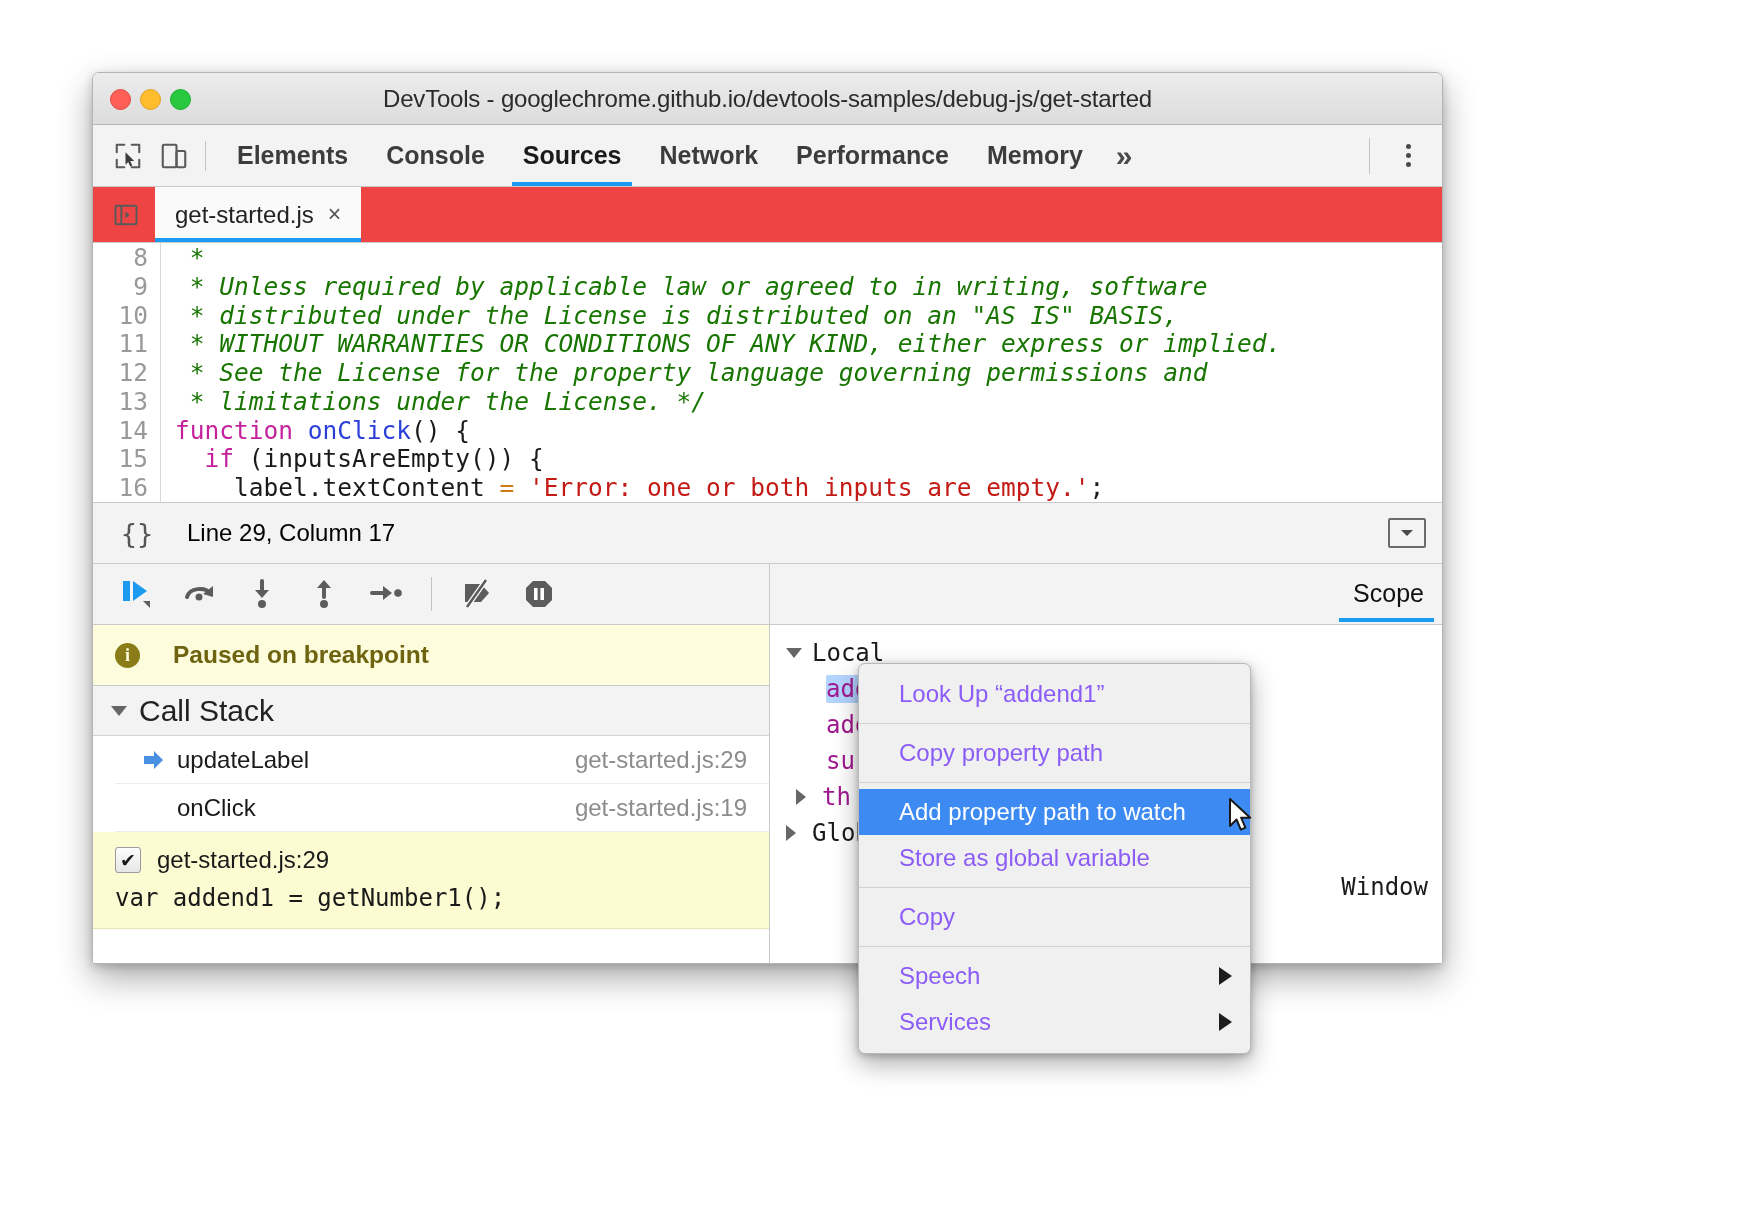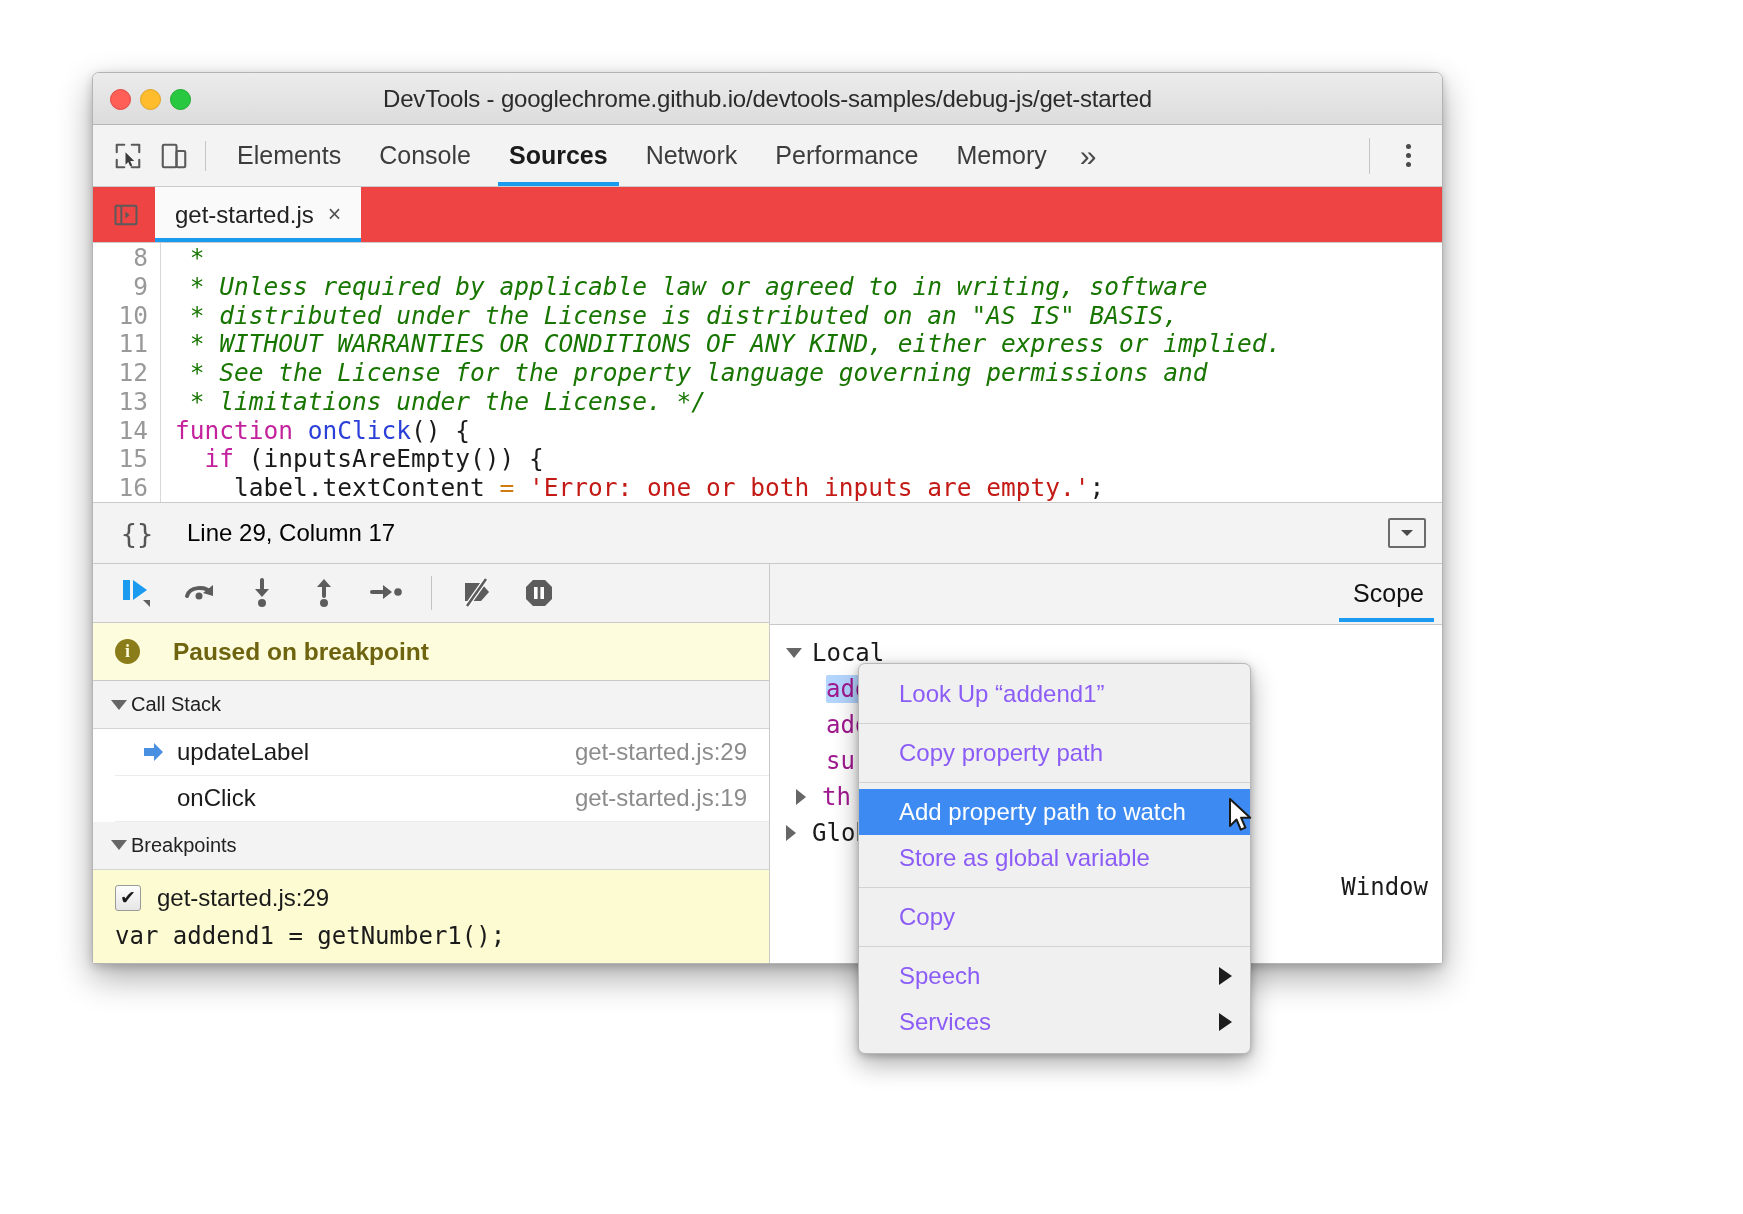--- a/index.html
+++ b/index.html
@@ -96,20 +96,21 @@
   }
 
   .tab {
     font-size: 25px;
     color: #3c3c3c;
     padding: 0 19px;
     height: 61px;
     line-height: 61px;
     position: relative;
     white-space: nowrap;
+    font-weight: bold;
   }
   .tab.active {
     color: #1a1a1a;
     font-weight: bold;
   }
   .tab.active::after {
     content: "";
     position: absolute;
     left: 8px;
     right: 8px;
@@ -329,22 +330,22 @@
 
   
   .section-head {
     height: 50px;
     background: #f3f3f3;
     border-bottom: 1px solid #d4d4d4;
     display: flex;
     align-items: center;
     padding-left: 18px;
     box-sizing: border-box;
-    gap: 4px;
-    font-size: 20px;
+    gap: 12px;
+    font-size: 30px;
     color: #222;
   }
   .tri-down {
     width: 0; height: 0;
     border-left: 8px solid transparent;
     border-right: 8px solid transparent;
     border-top: 10px solid #666;
   }
   .tri-right {
     width: 0; height: 0;
@@ -707,24 +708,20 @@
           <span>updateLabel</span>
           <span class="stack-loc">get-started.js:29</span>
         </div>
 
         <div class="stack-row">
           <span class="stack-arrow"></span>
           <span>onClick</span>
           <span class="stack-loc">get-started.js:19</span>
         </div>
 
-        <div class="section-head">
-          <span class="tri-down"></span>
-          <span>Breakpoints</span>
-        </div>
 
         <div class="bp-item">
           <div class="bp-row1">
             <span class="bp-check">✔</span>
             <span>get-started.js:29</span>
           </div>
           <div class="bp-code">var addend1 = getNumber1();</div>
         </div>
 
       </div>

